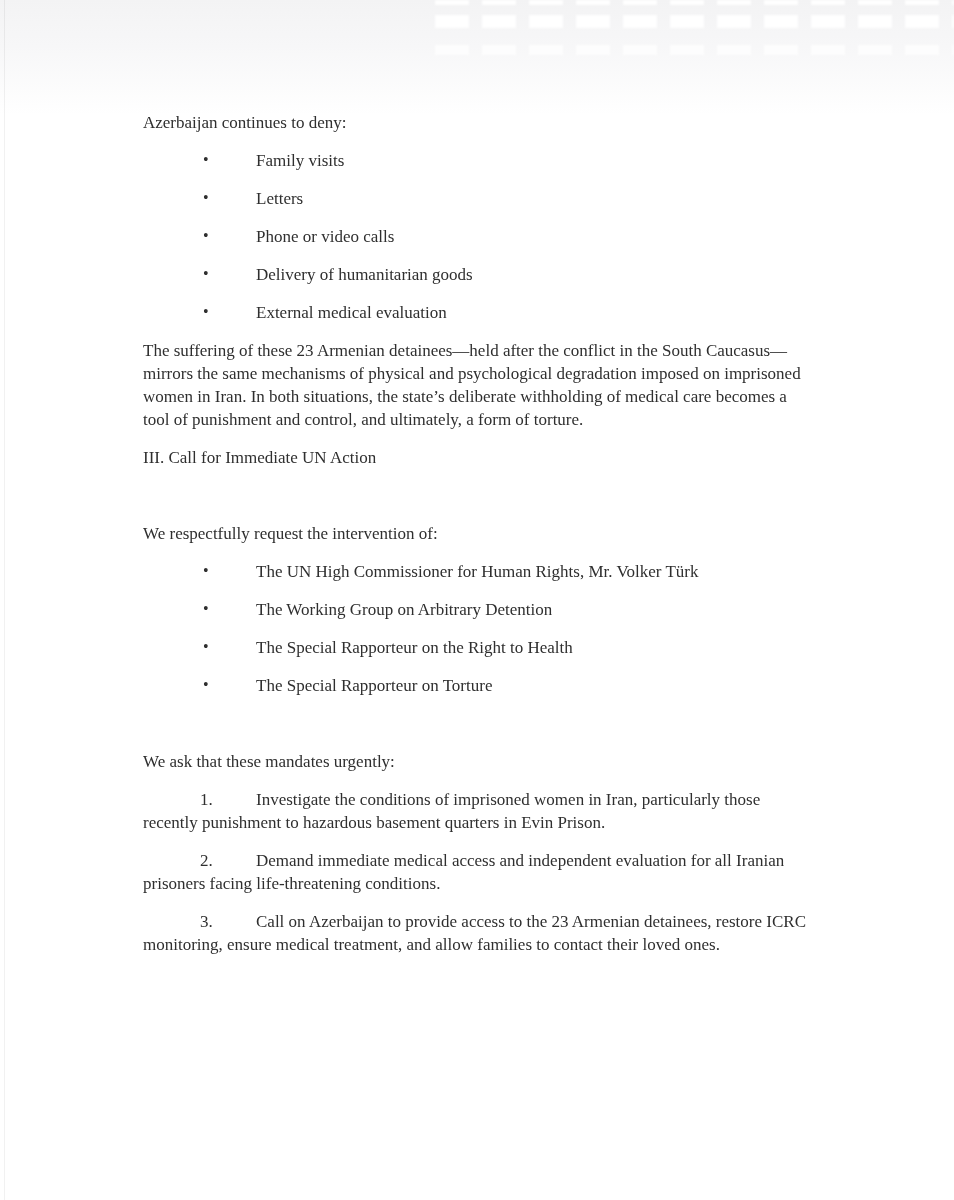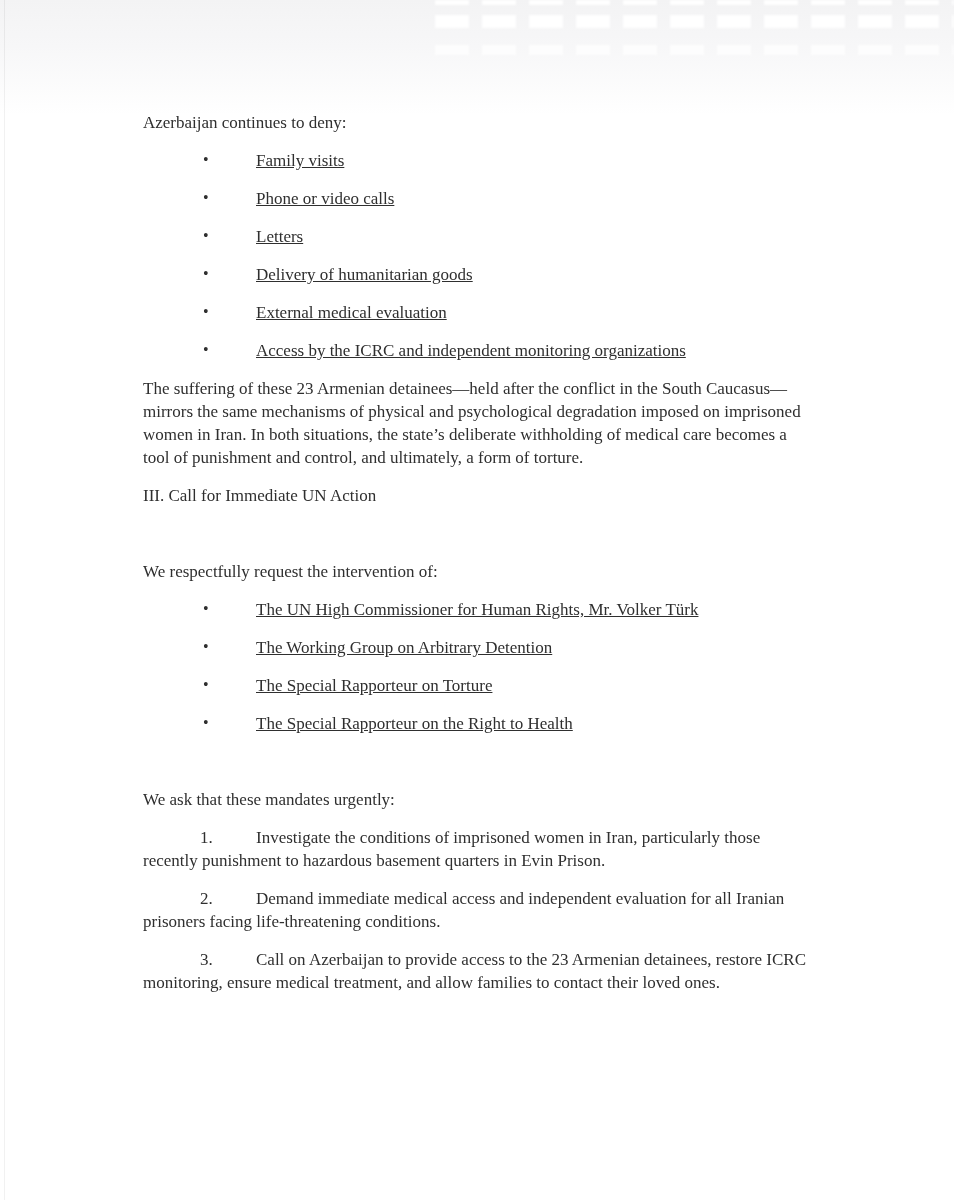--- a/index.html
+++ b/index.html
@@ -56,21 +56,20 @@
 
   ul.doc-list {
     list-style: none;
     margin: 0;
     padding: 0;
   }
   ul.doc-list li {
     position: relative;
     padding-left: 113px;
     margin: 0 0 15px 0;
-    text-decoration: underline;
   }
   ul.doc-list .bullet {
     position: absolute;
     left: 60px;
     top: -1px;
     font-size: 16px;
   }
   ul.doc-list .bullet::before { content: "\2022"; }
 
   .blank-line { height: 23px; margin-bottom: 15px; }
@@ -92,40 +91,39 @@
   <div class="ghost-row r2"></div>
   <div class="ghost-row r3"></div>
   <div class="edge-line"></div>
 
   <div class="content">
 
     <p>Azerbaijan continues to deny:</p>
 
     <ul class="doc-list">
       <li><span class="bullet"></span><span>Family visits</span></li>
+      <li><span class="bullet"></span><span>Letters</span></li>
       <li><span class="bullet"></span><span>Phone or video calls</span></li>
-      <li><span class="bullet"></span><span>Letters</span></li>
       <li><span class="bullet"></span><span>Delivery of humanitarian goods</span></li>
       <li><span class="bullet"></span><span>External medical evaluation</span></li>
-      <li><span class="bullet"></span><span>Access by the ICRC and independent monitoring organizations</span></li>
     </ul>
 
     <p>The suffering of these 23 Armenian detainees—held after the conflict in the South Caucasus—mirrors the same mechanisms of physical and psychological degradation imposed on imprisoned women in Iran. In both situations, the state’s deliberate withholding of medical care becomes a tool of punishment and control, and ultimately, a form of torture.</p>
 
     <p>III. Call for Immediate UN Action</p>
 
     <div class="blank-line"></div>
 
     <p>We respectfully request the intervention of:</p>
 
     <ul class="doc-list">
       <li><span class="bullet"></span><span>The UN High Commissioner for Human Rights, Mr. Volker Türk</span></li>
       <li><span class="bullet"></span><span>The Working Group on Arbitrary Detention</span></li>
+      <li><span class="bullet"></span><span>The Special Rapporteur on the Right to Health</span></li>
       <li><span class="bullet"></span><span>The Special Rapporteur on Torture</span></li>
-      <li><span class="bullet"></span><span>The Special Rapporteur on the Right to Health</span></li>
     </ul>
 
     <div class="blank-line"></div>
 
     <p>We ask that these mandates urgently:</p>
 
     <p class="numbered"><span class="num">1.</span><span>Investigate the conditions of imprisoned women in Iran, particularly those recently punishment to hazardous basement quarters in Evin Prison.</span></p>
 
     <p class="numbered"><span class="num">2.</span><span>Demand immediate medical access and independent evaluation for all Iranian prisoners facing life-threatening conditions.</span></p>
 

